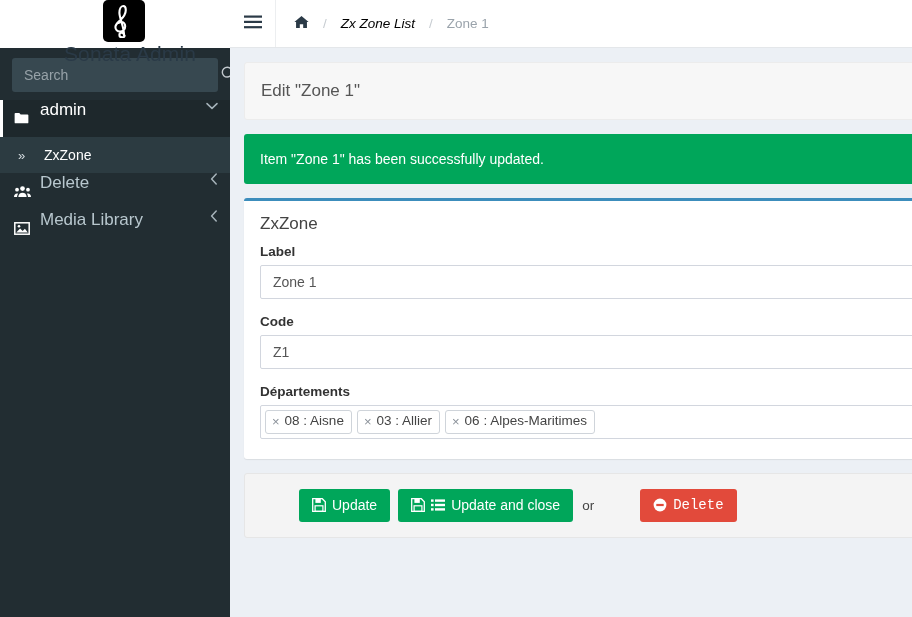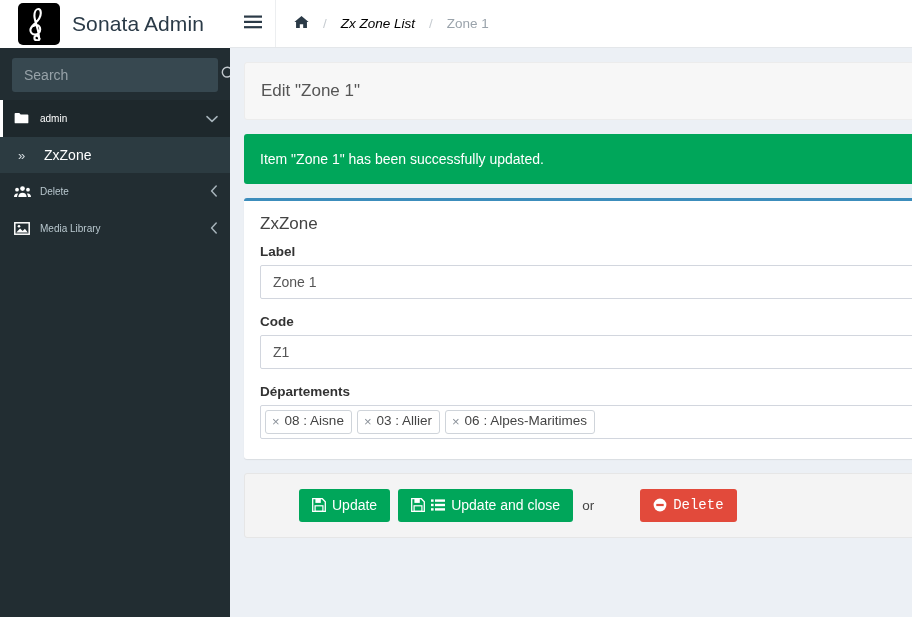--- a/index.html
+++ b/index.html
@@ -16,20 +16,21 @@
   .app { position: relative; width: 912px; height: 617px; overflow: hidden; }
 
   
   .logo-bar {
     position: absolute; left: 0; top: 0;
     width: 230px; height: 48px;
     background: #ffffff;
     display: flex; align-items: center;
     padding-left: 18px;
     z-index: 5;
+    flex-direction: column;
   }
   .logo-mark {
     width: 42px; height: 42px;
     background: #000000;
     border-radius: 5px;
     display: flex; align-items: center; justify-content: center;
     flex: 0 0 auto;
   }
   .logo-mark svg { display: block; }
   .logo-text {
@@ -93,25 +94,25 @@
   .search-box input::placeholder { color: #97a2a8; opacity: 1; }
   .search-btn {
     width: 38px; height: 100%;
     display: flex; align-items: center; justify-content: center;
     background: transparent; border: 0; cursor: pointer;
     color: #c3c9ce;
   }
 
   .menu { list-style: none; margin: 0; padding: 0; }
   .menu-item {
-    display: flex; align-items: center;
+    display: flex; 
     height: 37px;
     padding: 0 12px 0 14px;
     color: #b8c7ce;
-    font-size: 10px;
+    font-size: 17px;
     cursor: pointer;
     position: relative;
   }
   .menu-item.parent-open {
     background: #1e282c;
     border-left: 3px solid #ffffff;
     padding-left: 11px;
     color: #ffffff;
   }
   .menu-item .mi-icon {

